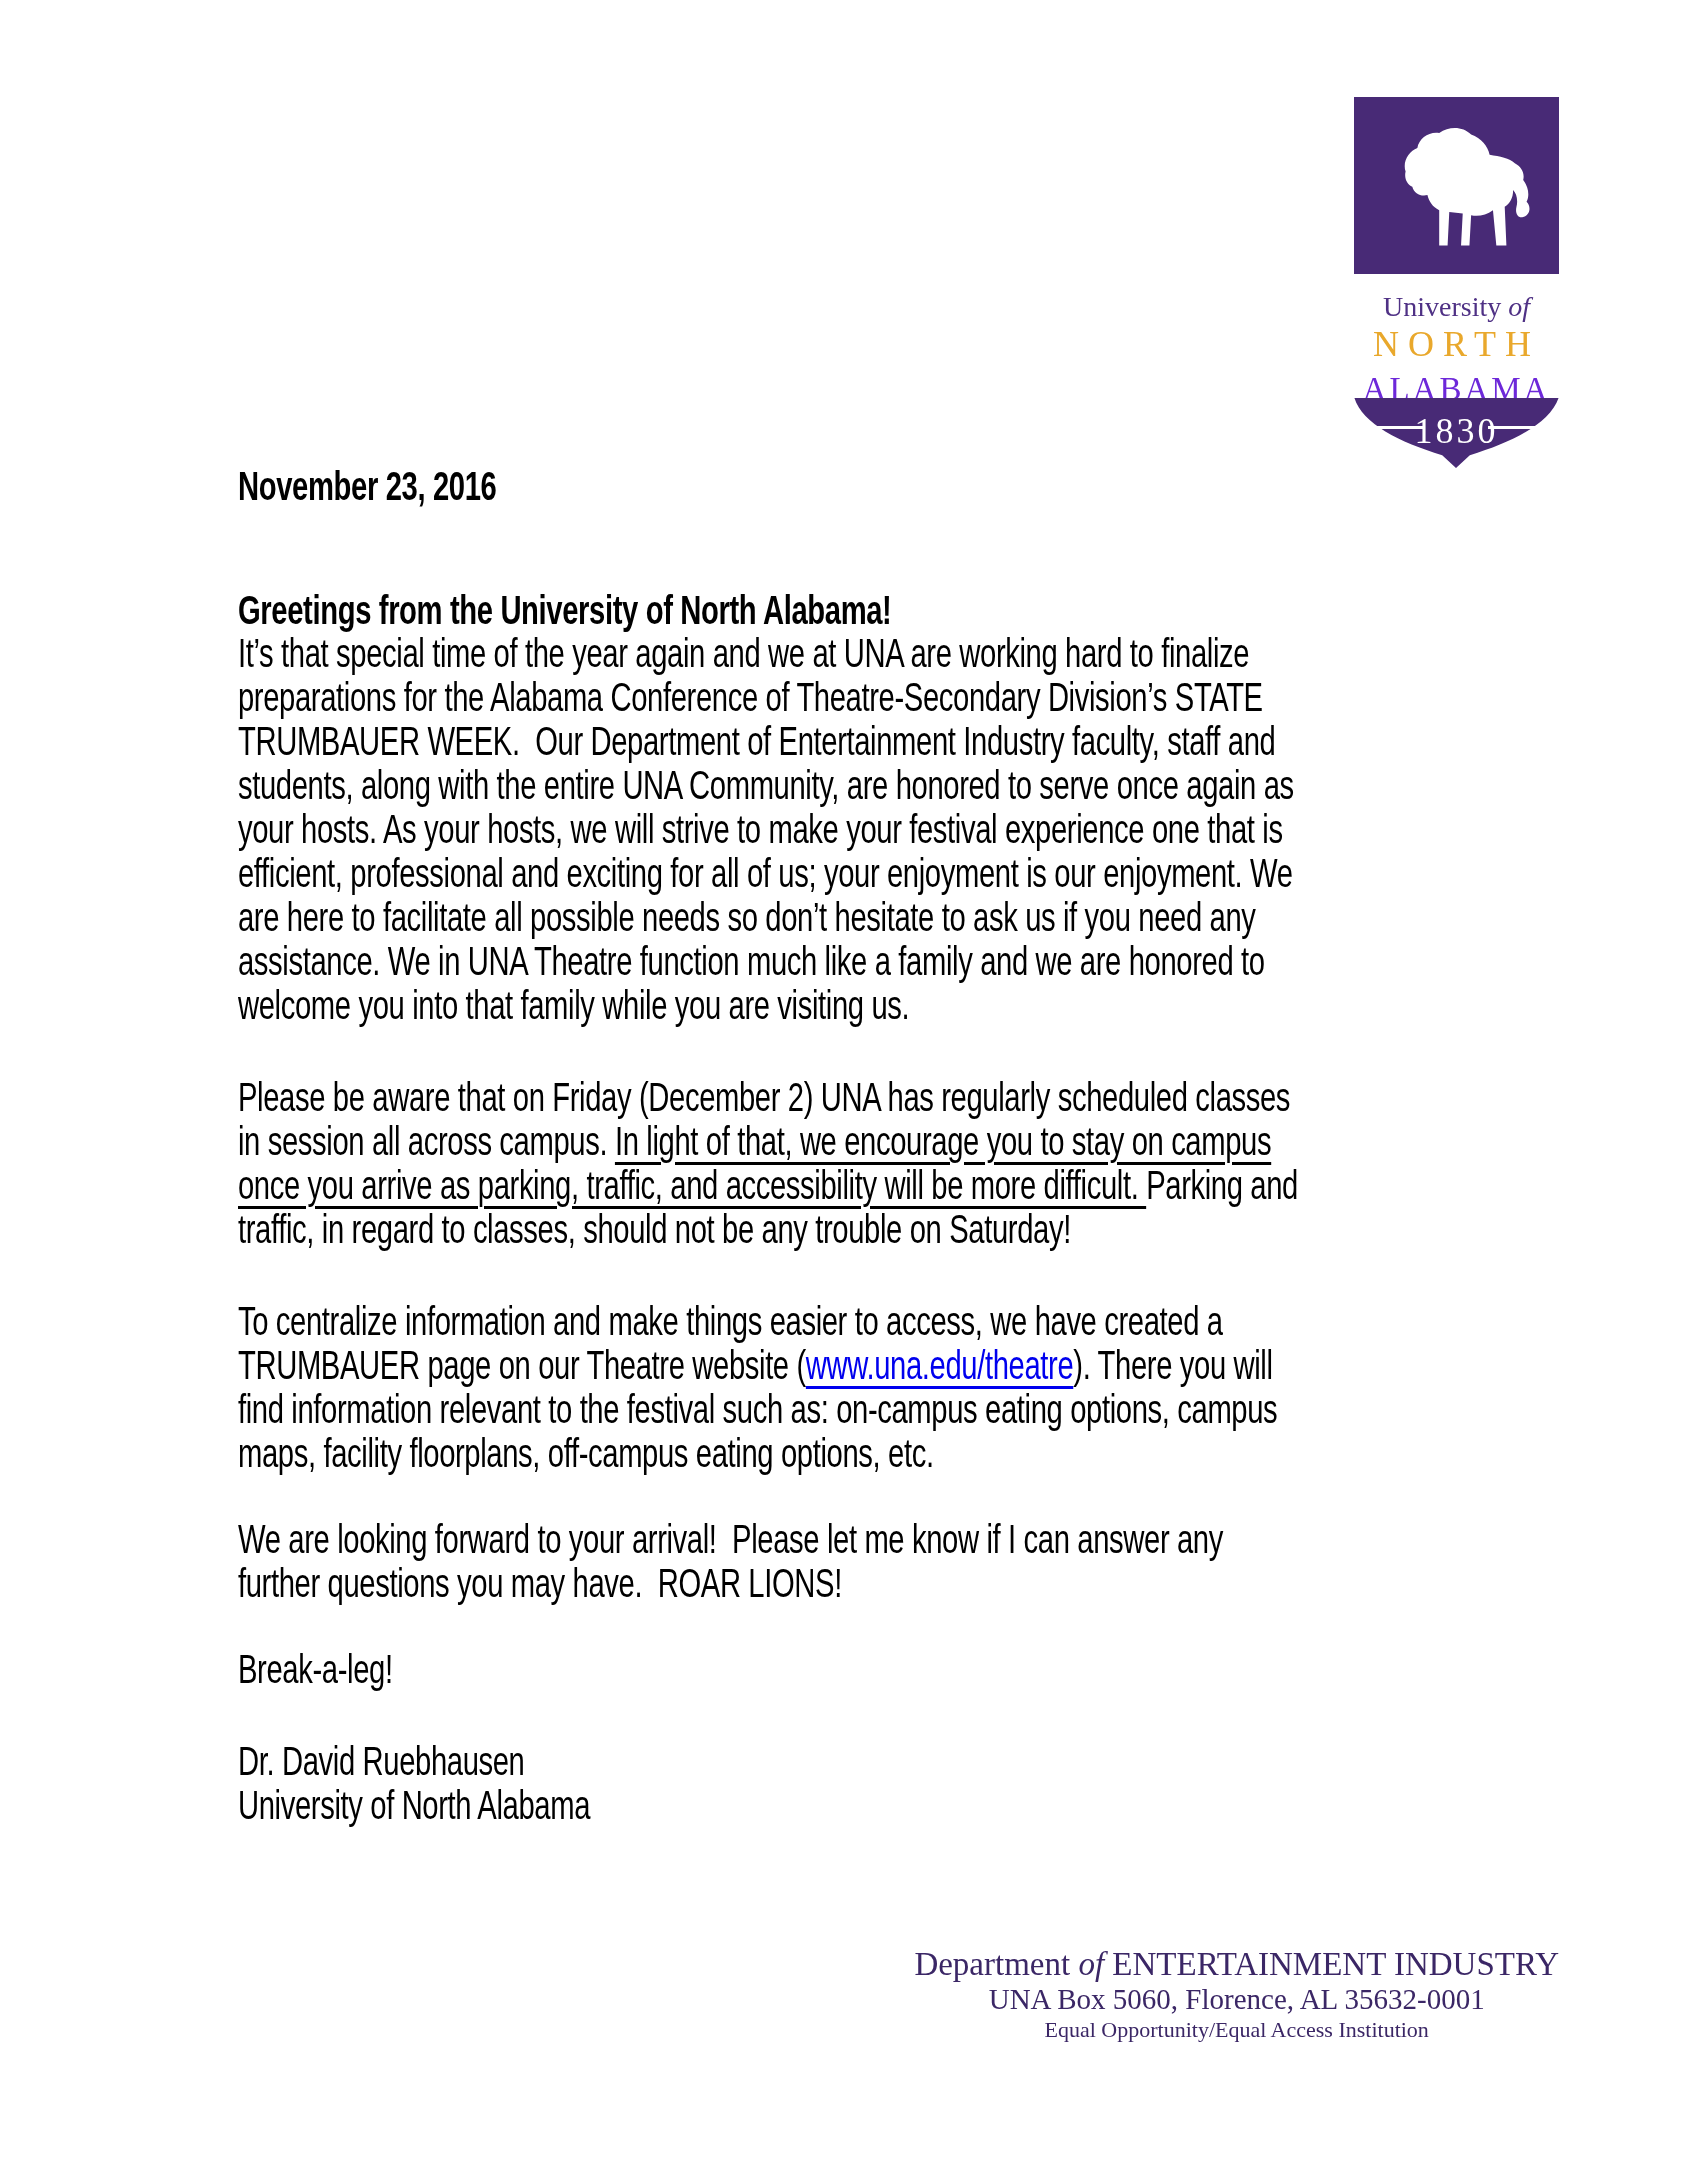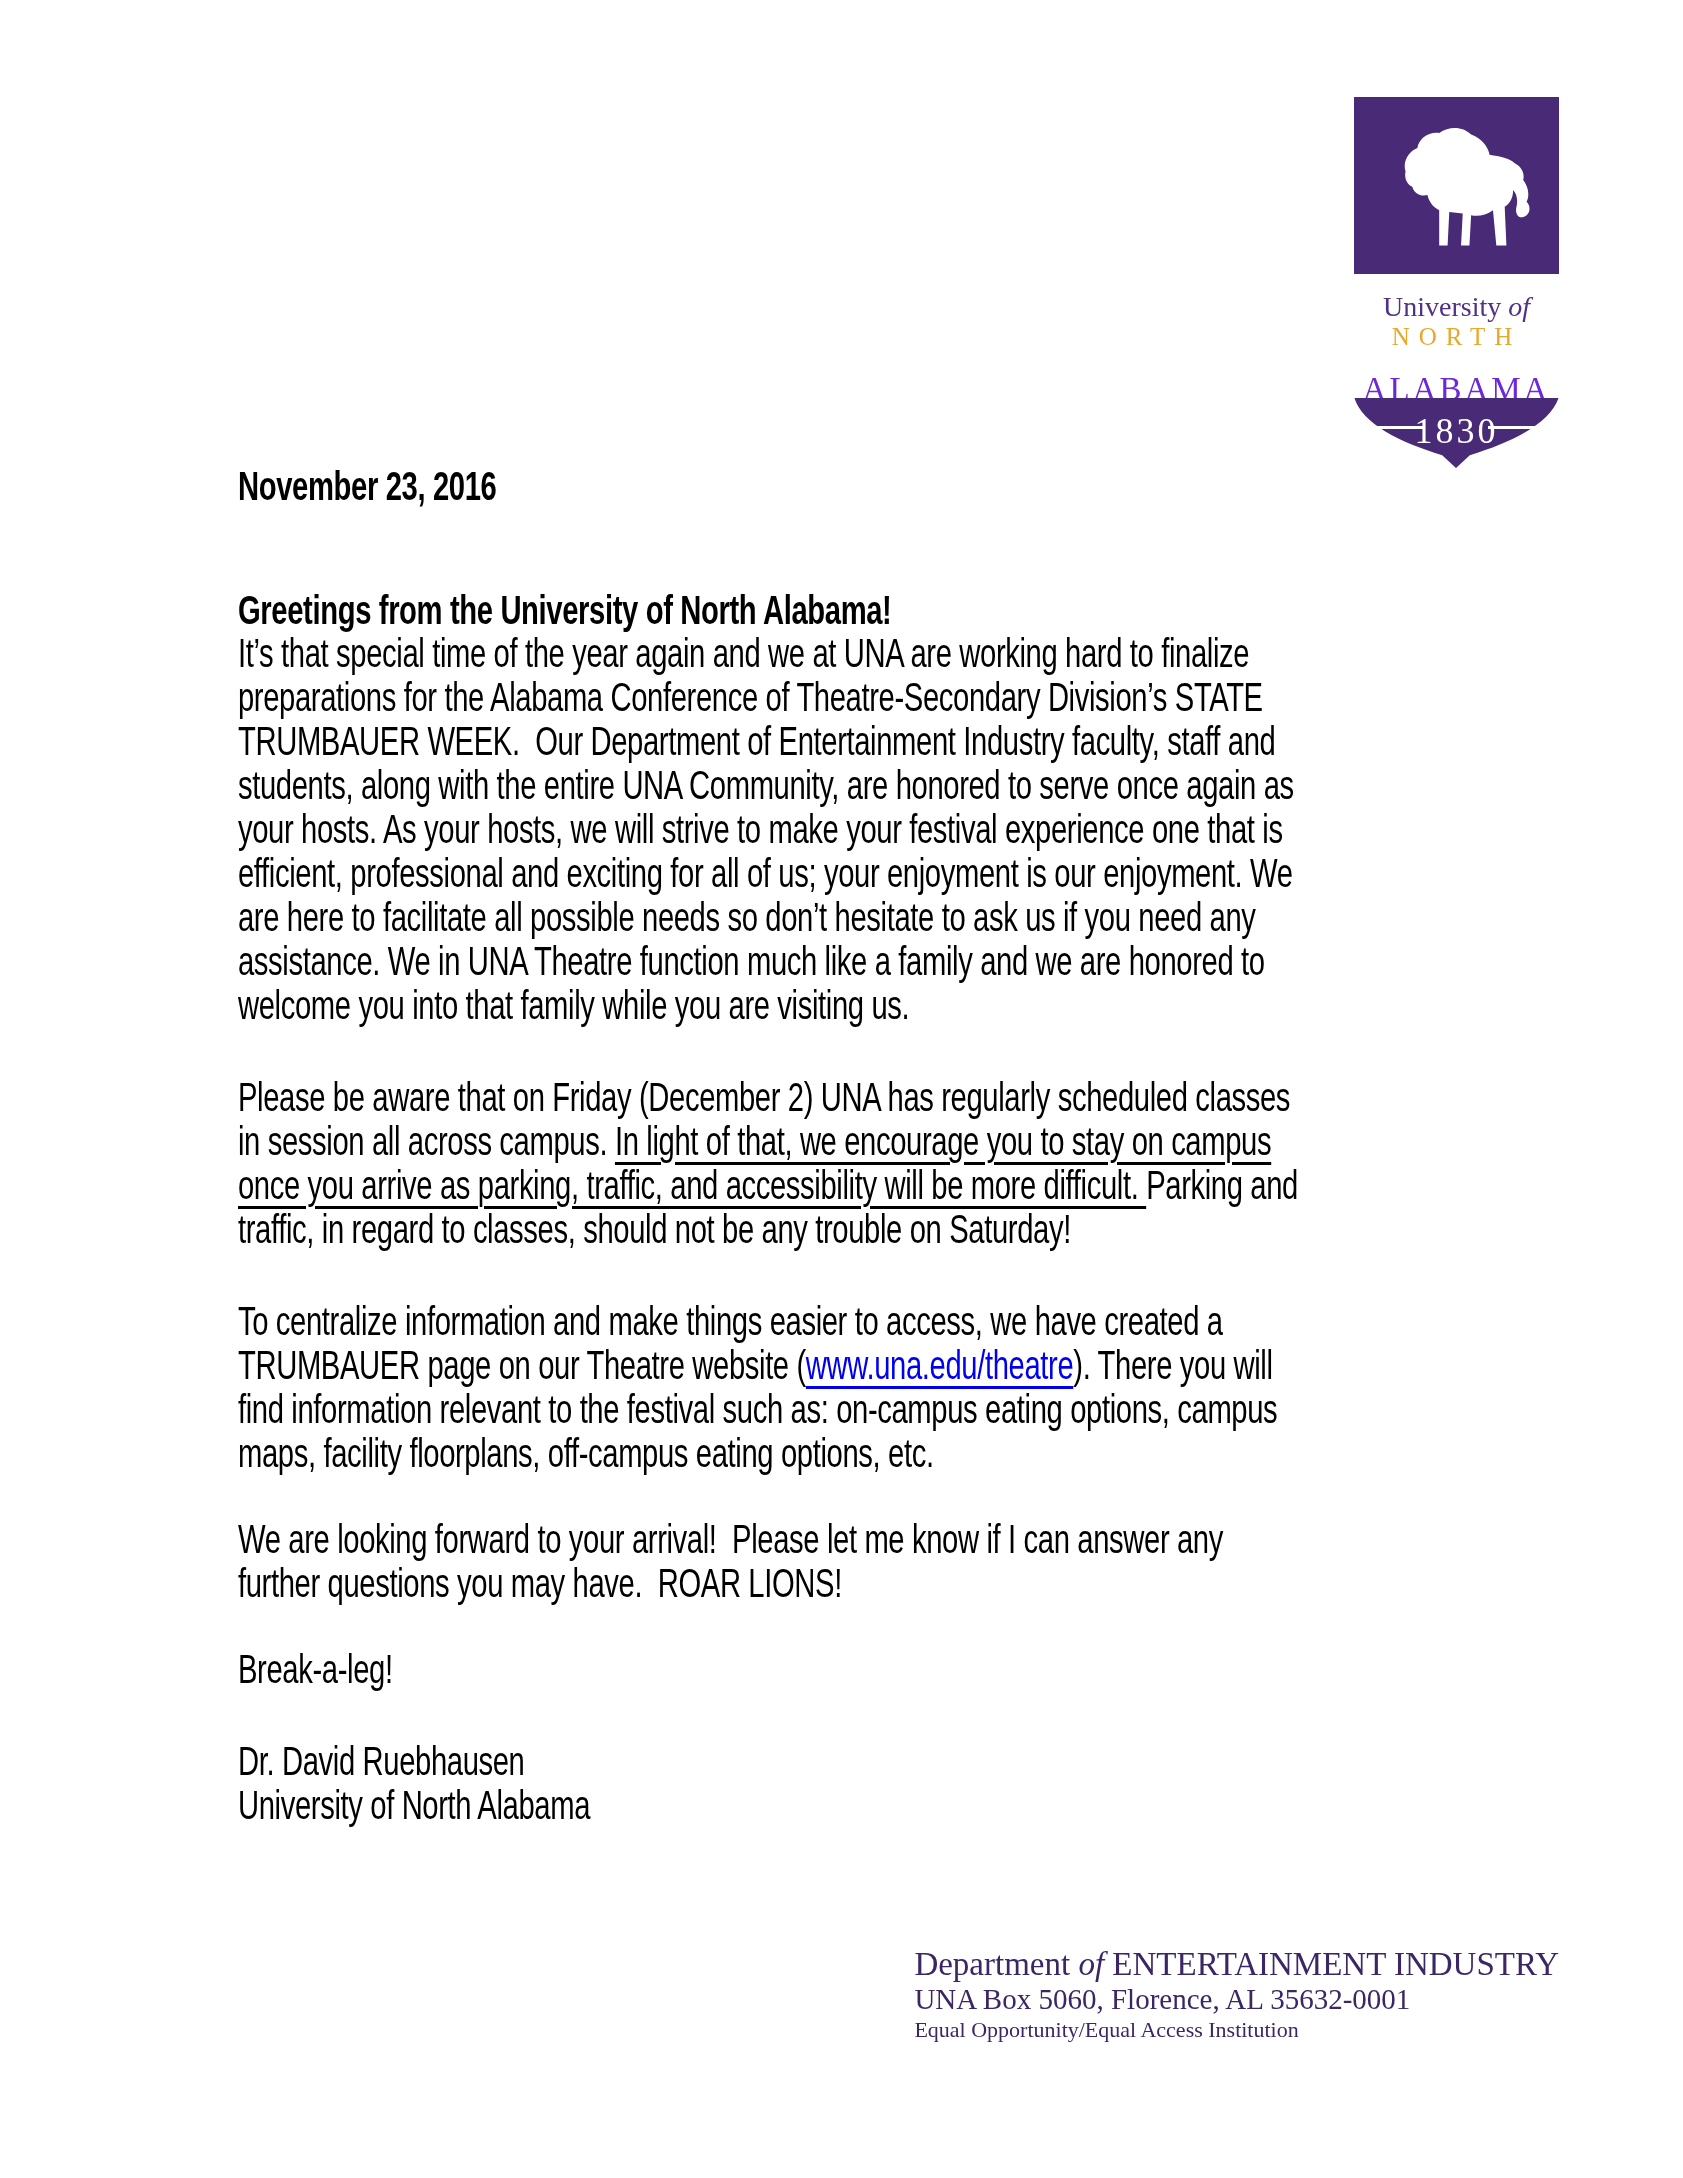--- a/index.html
+++ b/index.html
@@ -14,31 +14,31 @@
   .heading{top:588px;}
   .u{text-decoration:underline;text-decoration-thickness:3px;text-underline-offset:7px;}
   .lnk{color:#0000ee;text-decoration:underline;text-decoration-thickness:3px;text-underline-offset:7px;cursor:pointer;}
 
   
   .logo{position:absolute;left:1354px;top:97px;width:205px;height:376px;}
   .lion-rect{position:absolute;left:0;top:0;width:205px;height:177px;background:#482a76;}
   .lion{position:absolute;left:18px;top:16px;width:168px;height:144px;}
   .logo-text{position:absolute;width:100%;text-align:center;font-family:Liberation Serif, serif;}
   .uof{top:194px;font-size:28px;color:#4f3185;}
-  .north{top:226px;font-size:25px;color:#e9a82c;letter-spacing:9px;}
+  .north{top:226px;font-size:36px;color:#e9a82c;letter-spacing:9px;}
   .alabama{top:274px;font-size:33px;color:#6d28d9;letter-spacing:3px;}
   .shield{position:absolute;left:0;top:301px;width:205px;height:71px;}
   .shield svg{position:absolute;left:0;top:0;width:205px;height:71px;}
   .year{position:absolute;top:12px;width:100%;text-align:center;font-family:"Liberation Serif",serif;
         font-size:36px;color:#ffffff;letter-spacing:3px;}
   .yline{position:absolute;top:28px;width:53px;height:3px;background:#ffffff;}
   .yl{left:18px;} .yr{right:18px;}
 
   
-  .footer{position:absolute;right:124px;top:1946px;text-align:left;
+  .footer{position:absolute;right:124px;top:1946px;text-align:center;
           font-family:"Liberation Serif",serif;color:#3b2766;}
   .fline{white-space:pre;}
   .f1{font-size:33px;line-height:36px;}
   .f2{font-size:29px;line-height:35px;}
   .f3{font-size:29px;line-height:36px;}
   .f4{font-size:22px;line-height:26px;}
   .ital{font-style:italic;}
   .sep{display:inline-block;width:0;height:38px;border-left:2px solid #5a3d8c;
        vertical-align:-9px;margin:0 18px;}
 </style>

